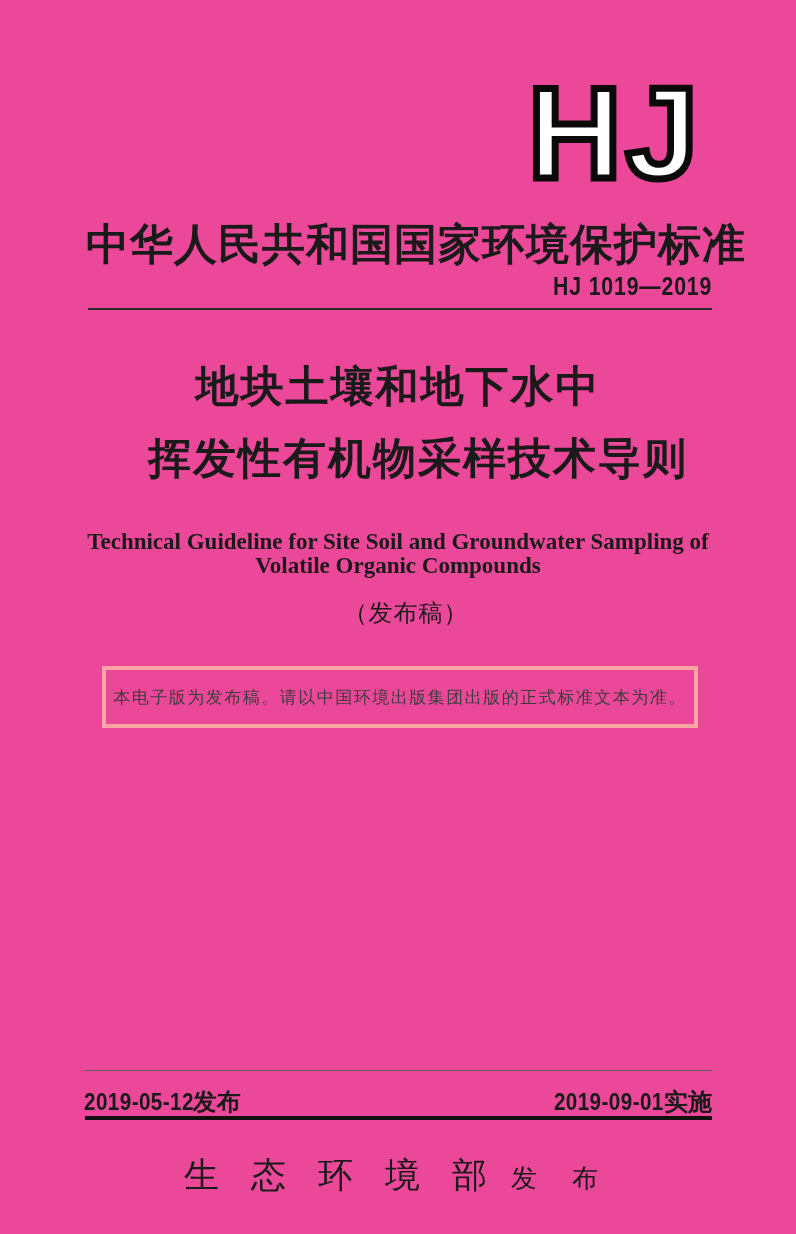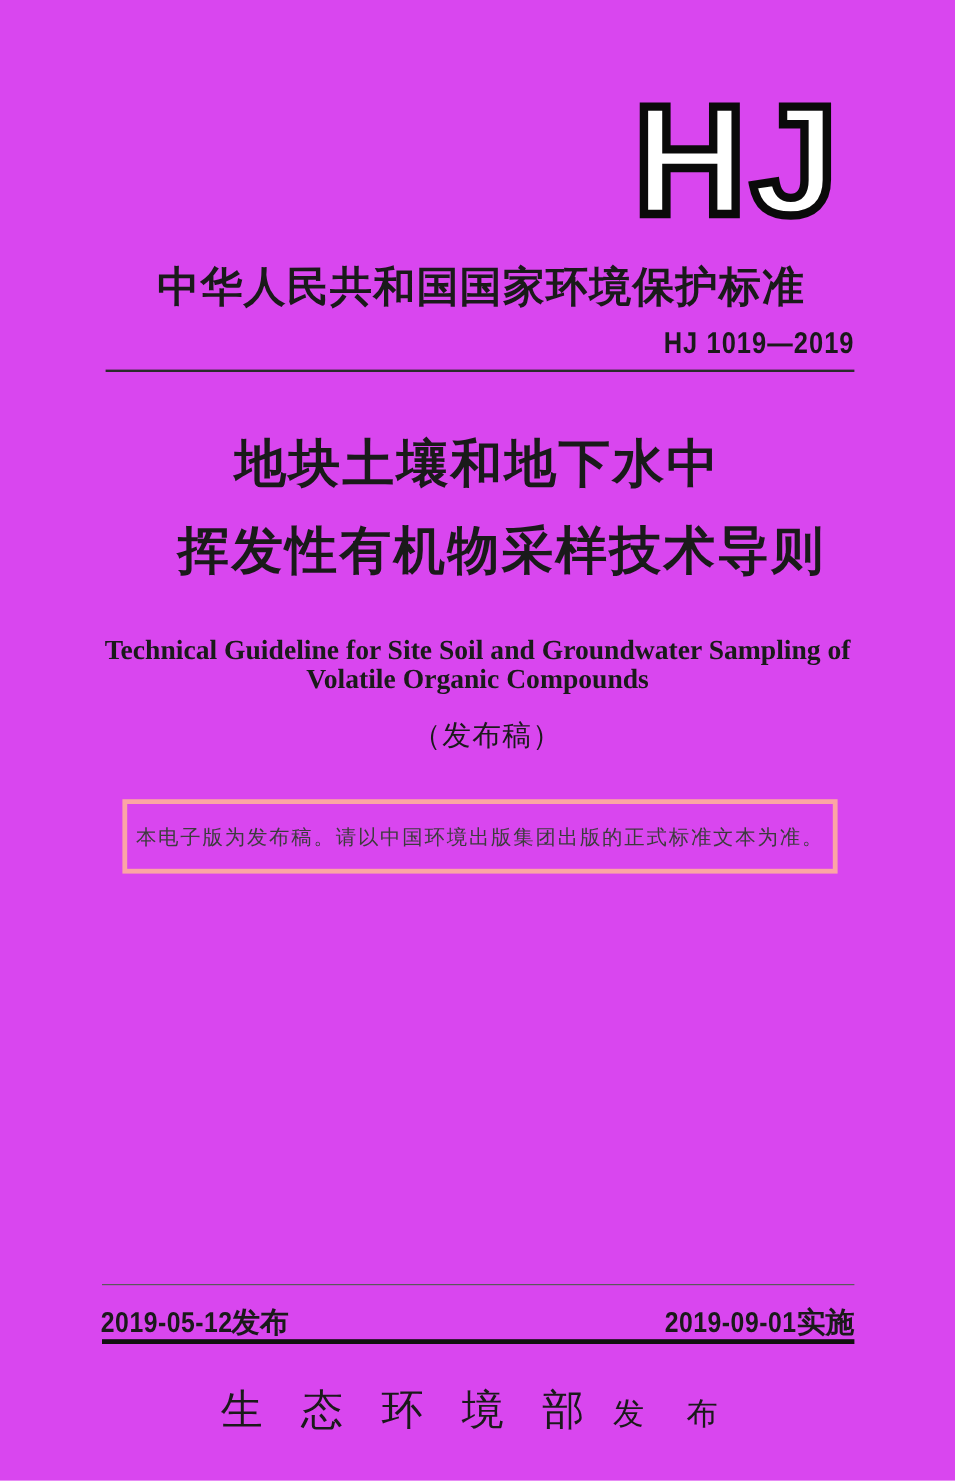--- a/index.html
+++ b/index.html
@@ -4,21 +4,21 @@
 <style>
   html, body {
     margin: 0;
     padding: 0;
     background: #ffffff;
   }
   .page {
     position: relative;
     width: 796px;
     height: 1234px;
-    background: #d946ef;
+    background: #ec4899;
     color: #1a1a1a;
     font-family: "Liberation Serif", serif;
     overflow: hidden;
   }
 
   
   .hj-logo {
     position: absolute;
     top: 68px;
     right: 94px;
@@ -34,21 +34,21 @@
 
   
   .header-title {
     position: absolute;
     top: 216px;
     left: 86px;
     right: 80px;
     text-align: center;
     font-family: "Liberation Serif", serif;
     font-weight: bold;
-    font-size: 35px;
+    font-size: 43px;
     white-space: nowrap;
     letter-spacing: 1px;
   }
   .std-number {
     position: absolute;
     top: 272px;
     right: 84px;
     font-family: "Liberation Sans", sans-serif;
     font-weight: bold;
     font-size: 25px;

